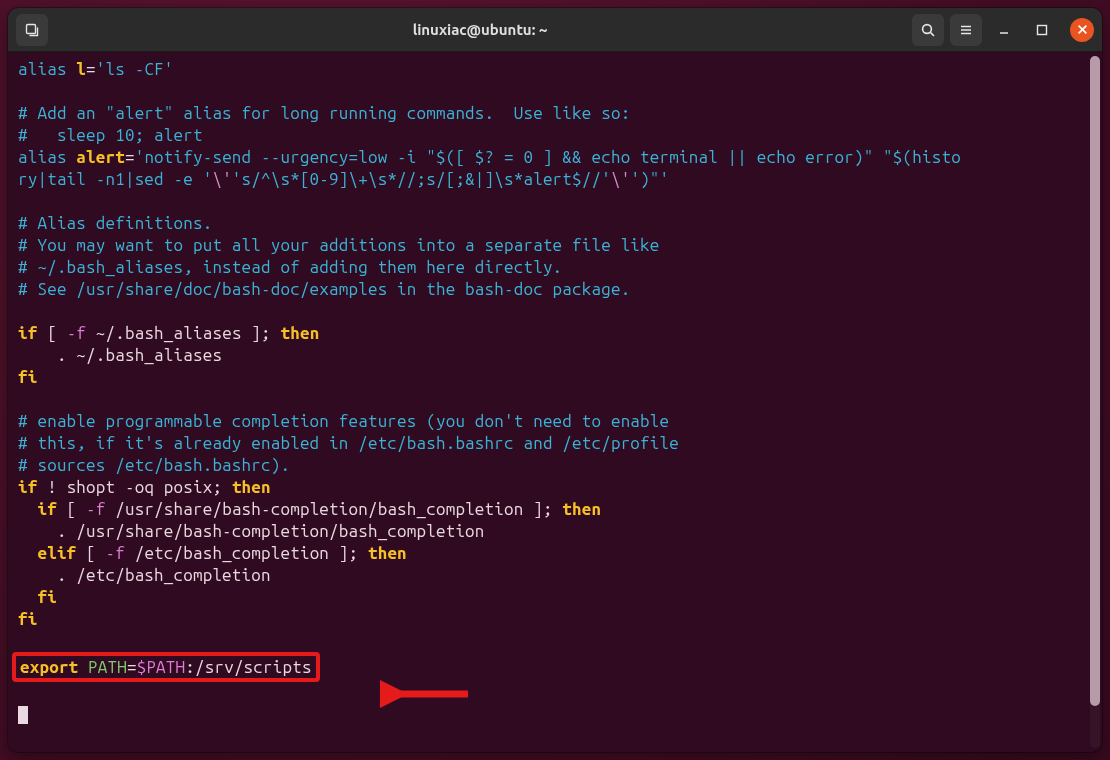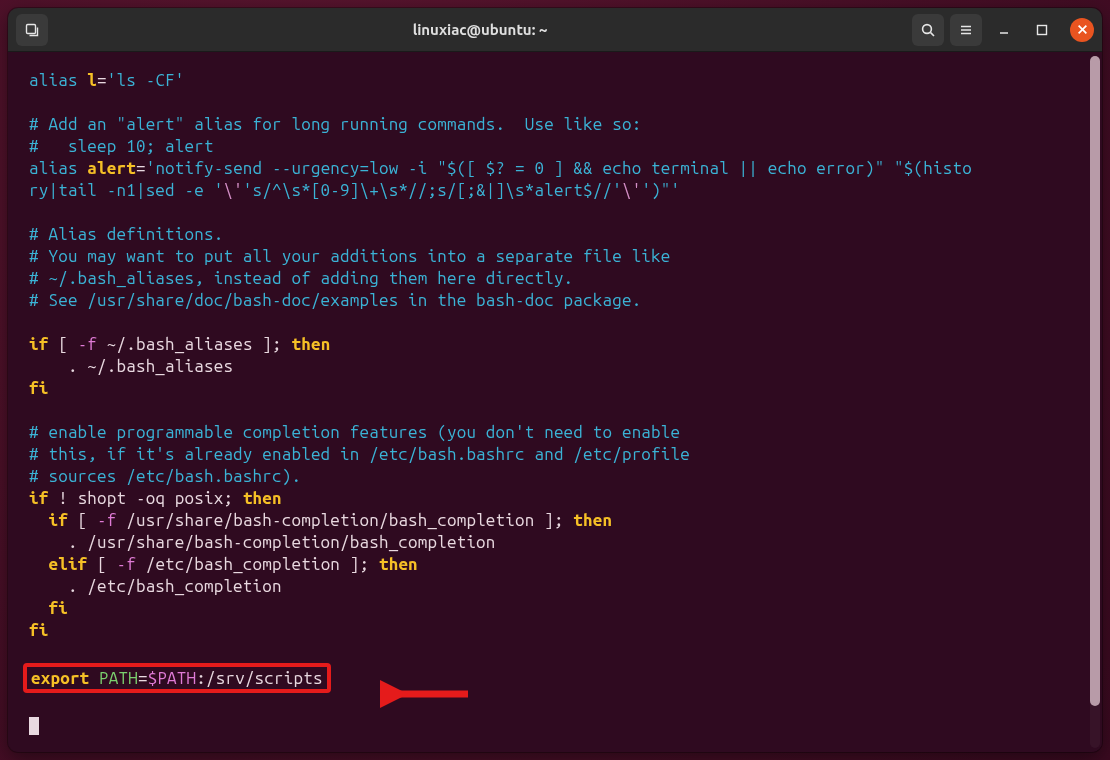--- a/index.html
+++ b/index.html
@@ -84,21 +84,21 @@
     position: absolute;
     bottom: 4px; left: 0; right: 14px;
     height: 22px;
     display: flex;
     justify-content: space-between;
     padding: 0 10px 0 8px;
     color: #e6e6e6;
     background: #2f0a20;
   }
   pre.code {
-    margin: 11px;
+    margin: 0;
     font-family: inherit;
     white-space: pre;
     letter-spacing: 0.2px;
   }
   .c  { color: #3bb3d6; }
   .kw { color: #3bb3d6; }
   .ye { color: #f6c026; font-weight: 600; }
   .gn { color: #7bcf6e; }
   .mg { color: #e07bd6; }
   .sq { color: #3bb3d6; }

